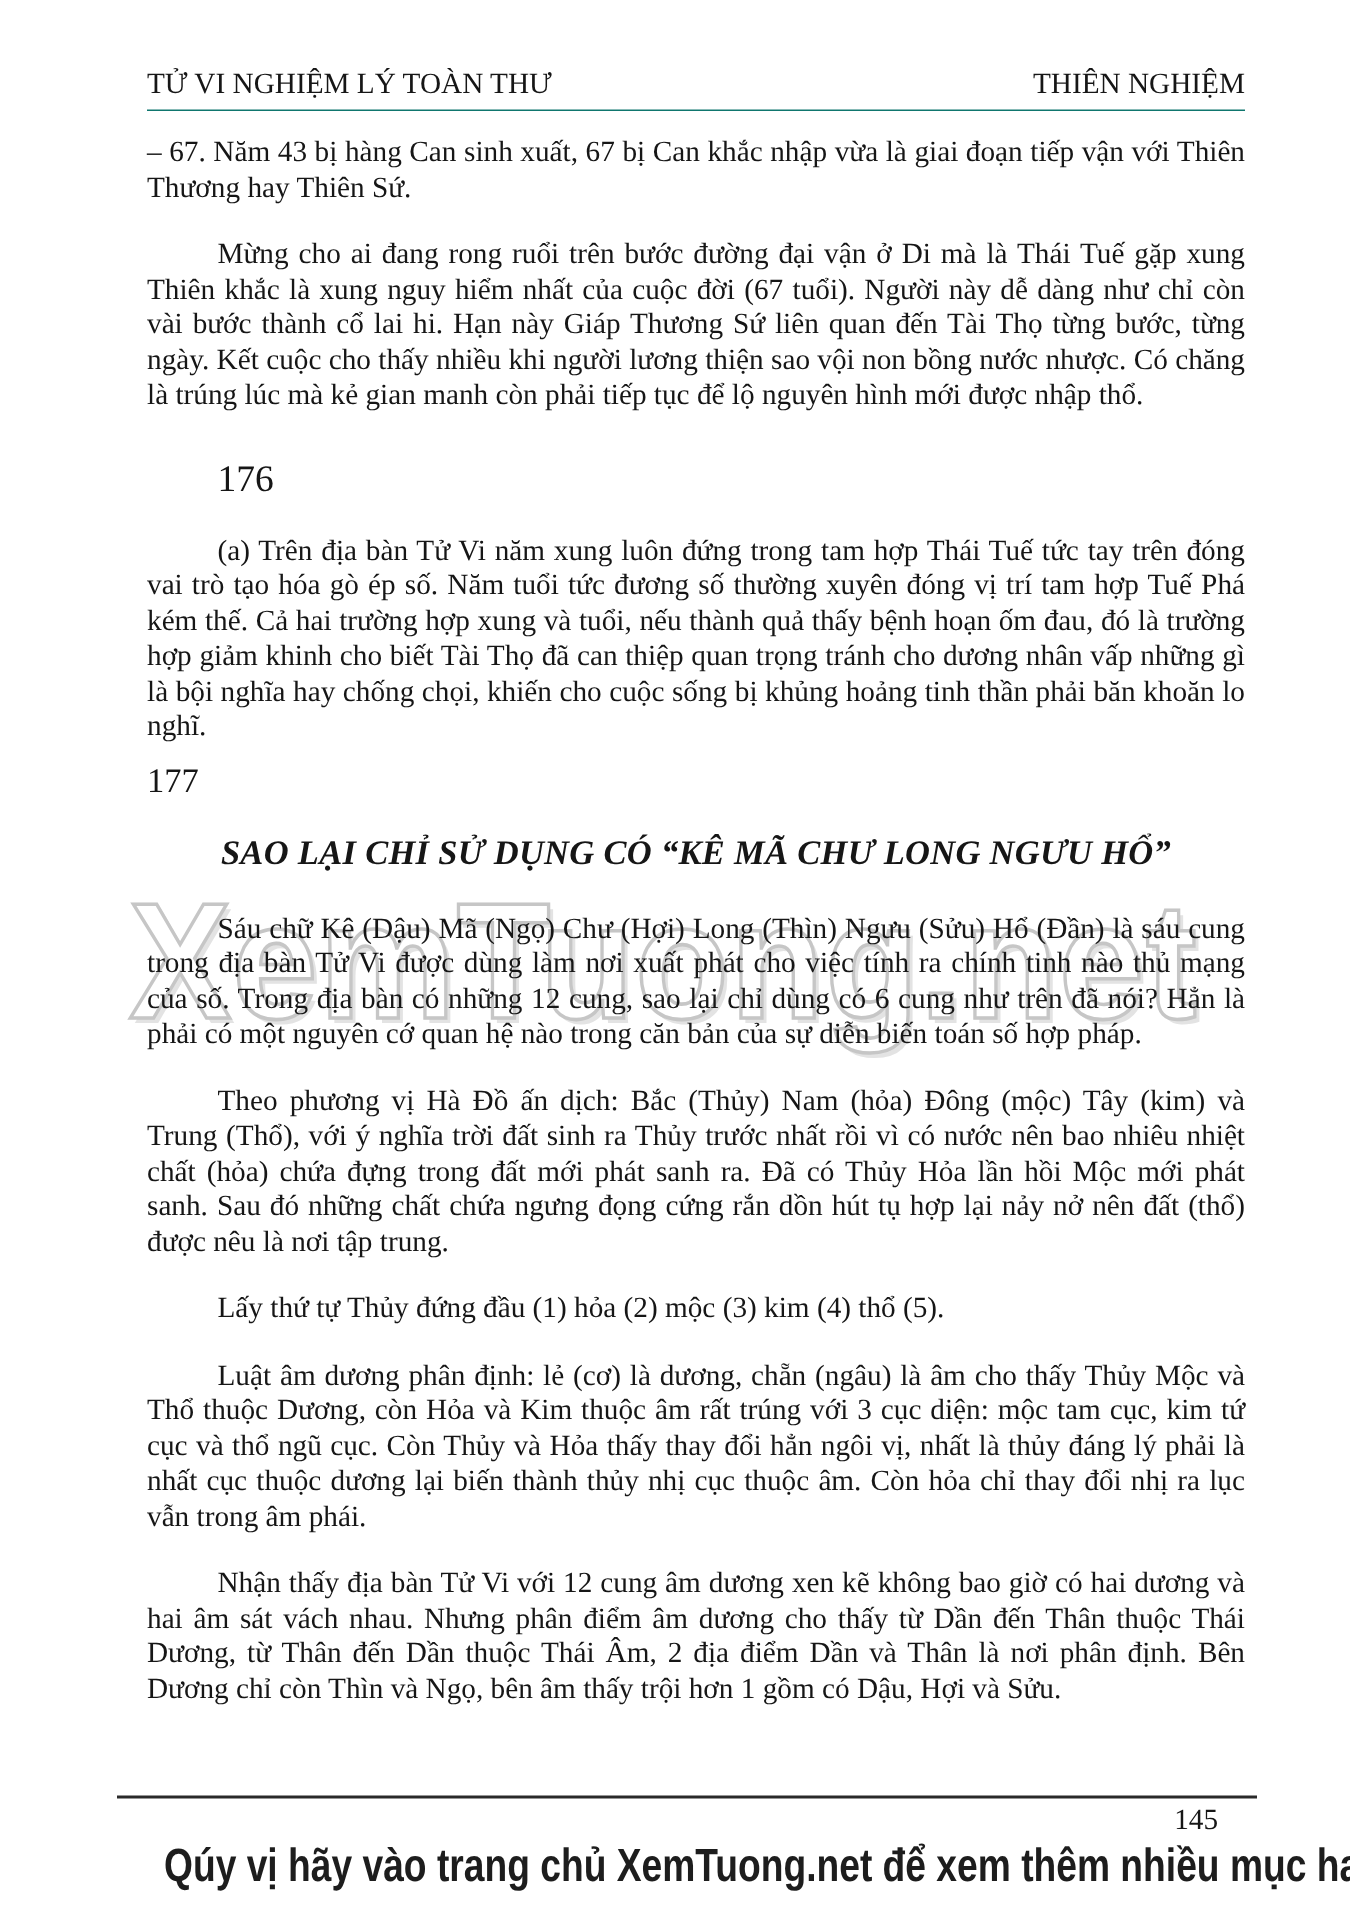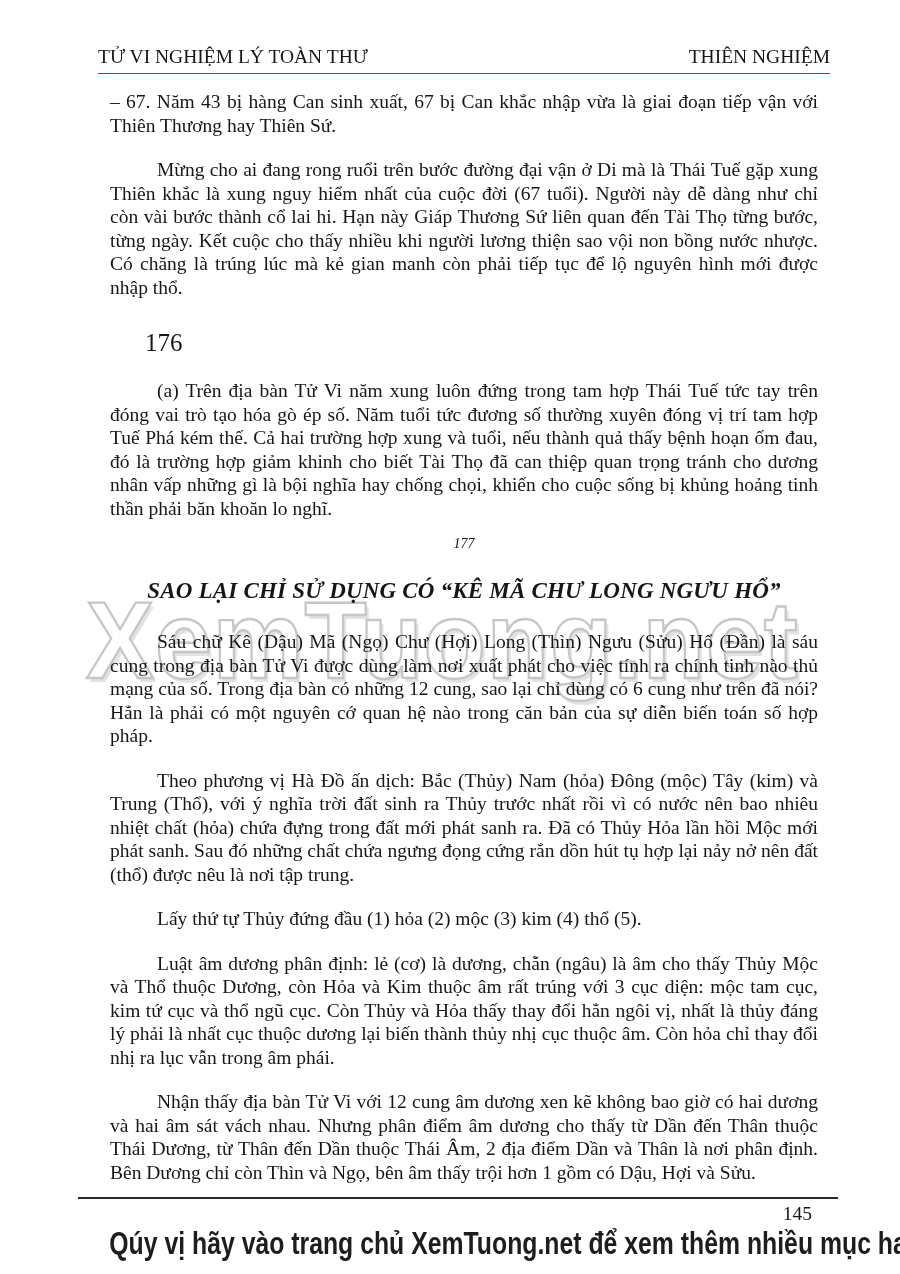--- a/index.html
+++ b/index.html
@@ -17,36 +17,35 @@
     width:732px;
     z-index:2;
   }
   .running-header {
     display:flex; justify-content:space-between; align-items:flex-end;
     font-size:19.5px;
     padding-bottom:5px;
     border-bottom:1px solid #0f766e;
   }
   .para {
-    margin:12px;
+    margin:0;
     font-size:19.5px;
     line-height:23.5px;
     text-align:justify;
     text-indent:47px;
   }
   .no-indent { text-indent:0; }
   .mt-first  { margin-top:16px; }
   .mt-std    { margin-top:21px; }
   .marker-number { margin-top:32px; font-size:25px; line-height:23px; text-indent:47px; }
   .mt-after-marker { margin-top:24px; }
   .pagenum-right {
     margin-top:12px;
-    font-size:14px; line-height:23px;
-    text-align:center;
-    font-style:italic;
+    font-size:23px; line-height:23px;
+    text-align:left;
   }
   .section-heading {
     margin:22px 0 0 0;
     font-size:23px;
     font-weight:bold;
     text-align:center;
     letter-spacing:0.2px;
     line-height:27px;
     font-style:italic;
   }

